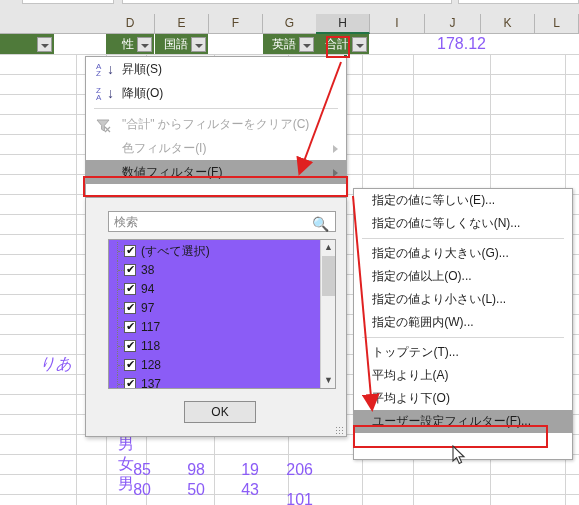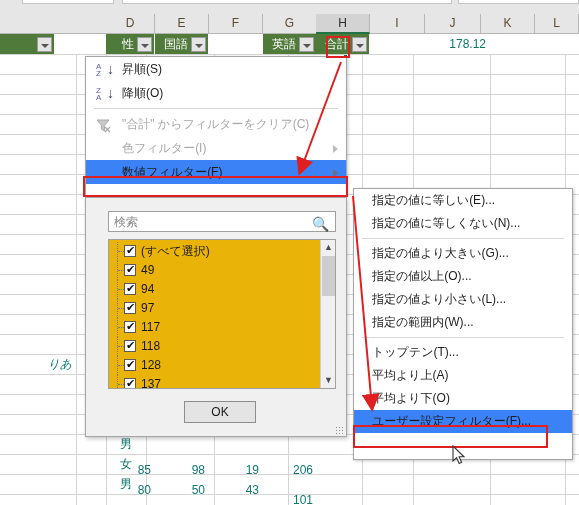--- a/index.html
+++ b/index.html
@@ -42,39 +42,39 @@
     content:""; position:absolute; left:3px; top:6px;
     border-left:4px solid transparent; border-right:4px solid transparent;
     border-top:4px solid #555;
   }
 
   
   .grid { position:absolute; left:0; top:54px; width:579px; height:451px; background:#fff; }
   .vline { position:absolute; top:0; width:1px; background:#d4d4d4; }
   .hline { position:absolute; left:0; width:579px; height:1px; background:#d4d4d4; }
   .cell {
-    position:absolute; font-size:12px; color:#0f766e;
+    position:absolute; font-size:16px; color:#8b5cf6;
     line-height:20px; height:20px; white-space:nowrap; overflow:hidden;
   }
   .cell.ctr { text-align:center; }
   .cell.rt  { text-align:right; padding-right:4px; }
   .dcol-line { position:absolute; width:1px; background:#7a7a7a; }
   .greenmark { position:absolute; width:3px; background:#217346; }
 
   
   .menu {
     position:absolute; background:#ffffff;
     border:1px solid #a5a5a5; box-shadow:1px 1px 3px rgba(0,0,0,.22);
   }
   .mi {
     position:relative; height:24px; line-height:24px;
     font-size:12px; color:#1d1d1d; padding-left:36px; white-space:nowrap;
   }
   .mi.dim { color:#a8a8a8; }
-  .mi.hl  { background:#3b82f6; }
+  .mi.hl  { background:#a3a3a3; }
   .mi .sub::after {
     content:""; position:absolute; right:8px; top:9px;
     border-top:4px solid transparent; border-bottom:4px solid transparent;
     border-left:5px solid #707070;
   }
   .mi.dim .sub::after { border-left-color:#bdbdbd; }
   .msep { height:1px; background:#d7d7d7; margin:3px 8px; }
 
   .sorticon { position:absolute; left:10px; top:4px; width:18px; height:16px; font-size:8px; color:#5b5bbf; line-height:7px; }
   .sorticon .ar { position:absolute; left:11px; top:0px; font-size:14px; line-height:16px; color:#3d3d7a; }
@@ -83,21 +83,21 @@
   
   .fpanel {
     position:absolute; background:#f0f0f0;
     border:1px solid #a5a5a5; box-shadow:1px 2px 4px rgba(0,0,0,.22);
   }
   .searchbox {
     position:absolute; background:#fff; border:1px solid #a0a0a0;
     font-size:12px; color:#8a8a8a; line-height:20px; padding-left:5px;
   }
   .searchbox .mag { position:absolute; right:5px; top:2px; font-size:14px; color:#2f6fb5; }
-  .listbox { position:absolute; background:#eab308; border:1px solid #a0a0a0; overflow:hidden; }
+  .listbox { position:absolute; background:#8b5cf6; border:1px solid #a0a0a0; overflow:hidden; }
   .li { position:relative; height:19px; line-height:19px; font-size:12px; color:#1a1a1a; padding-left:32px; white-space:nowrap; }
   .li .dot { position:absolute; left:8px; top:0; width:1px; height:19px; border-left:1px dotted #7b7b7b; }
   .li .dash { position:absolute; left:9px; top:9px; width:6px; border-top:1px dotted #7b7b7b; }
   .cb { position:absolute; left:15px; top:3px; width:12px; height:12px; background:#fff; border:1px solid #5a5a5a; }
   .cb::after {
     content:"\2714"; position:absolute; left:1px; top:-3px;
     font-size:11px; color:#111; line-height:14px;
   }
   .vsb { position:absolute; right:0; top:0; width:15px; bottom:0; background:#f0f0f0; border-left:1px solid #cfcfcf; }
   .vsb .ar { position:absolute; left:0; width:15px; height:15px; text-align:center; font-size:9px; color:#4a4a4a; line-height:15px; }
@@ -251,21 +251,21 @@
   <div class="fpanel" style="left:85px;top:197px;width:262px;height:240px;">
 
     <div class="searchbox" style="left:22px;top:13px;width:228px;height:21px;">
       <span>検索</span>
       <span class="mag">🔍</span>
     </div>
 
     <div class="listbox" style="left:22px;top:41px;width:228px;height:150px;">
       <div id="checklist" style="position:absolute;left:0;top:2px;right:16px;">
           <div class="li"><div class="dot"></div><div class="dash"></div><div class="cb"></div><span>(すべて選択)</span></div>
-          <div class="li"><div class="dot"></div><div class="dash"></div><div class="cb"></div><span>49</span></div>
+          <div class="li"><div class="dot"></div><div class="dash"></div><div class="cb"></div><span>38</span></div>
           <div class="li"><div class="dot"></div><div class="dash"></div><div class="cb"></div><span>94</span></div>
           <div class="li"><div class="dot"></div><div class="dash"></div><div class="cb"></div><span>97</span></div>
           <div class="li"><div class="dot"></div><div class="dash"></div><div class="cb"></div><span>117</span></div>
           <div class="li"><div class="dot"></div><div class="dash"></div><div class="cb"></div><span>118</span></div>
           <div class="li"><div class="dot"></div><div class="dash"></div><div class="cb"></div><span>128</span></div>
           <div class="li"><div class="dot"></div><div class="dash"></div><div class="cb"></div><span>137</span></div>
         </div>
       <div class="vsb">
         <div class="ar" style="top:0;">▲</div>
         <div class="thumb" style="top:16px;height:40px;"></div>

